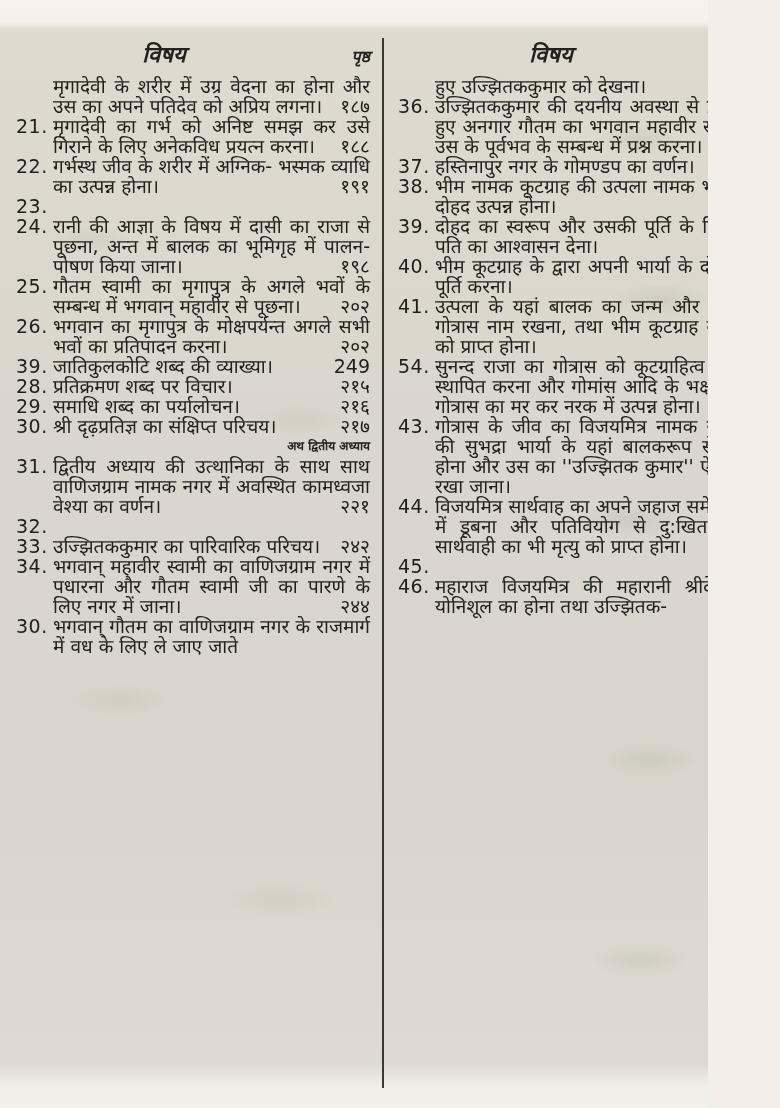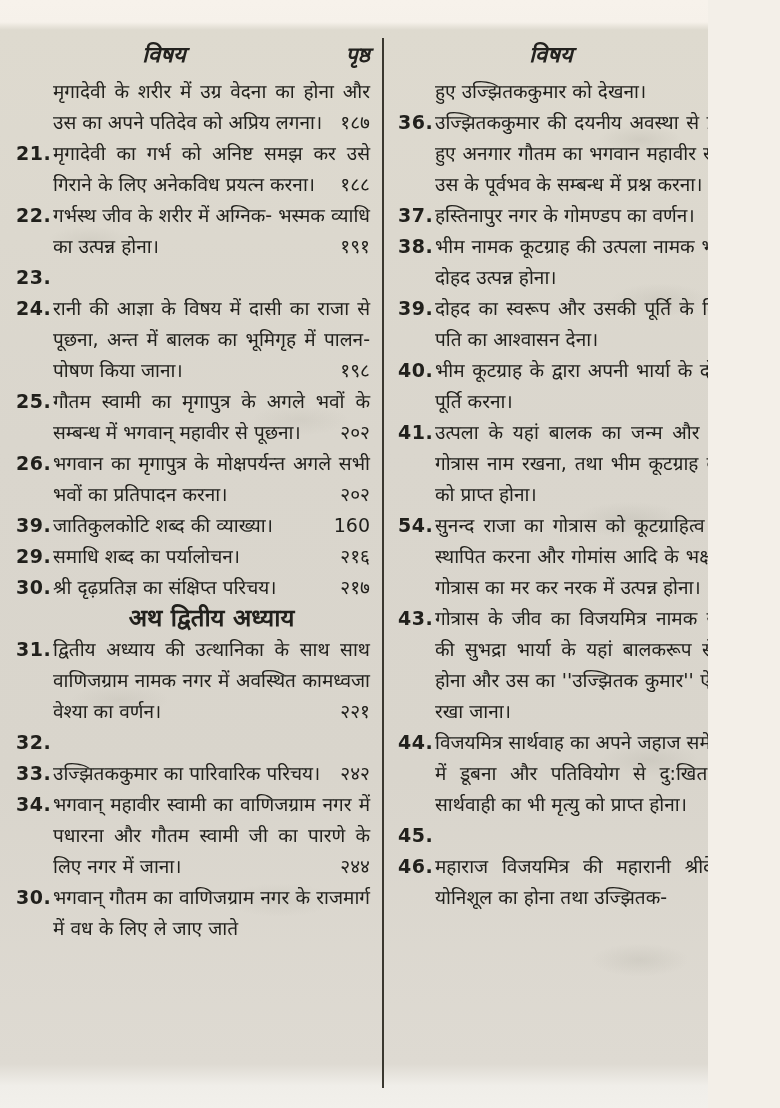--- a/index.html
+++ b/index.html
@@ -59,46 +59,45 @@
   .col-header {
     display: flex;
     align-items: baseline;
     font-weight: bold;
     font-style: italic;
     font-size: 22px;
     color: #23221f;
     margin: 4px 0 8px 0;
   }
   .col-header .subject { flex: 1; text-align: center; }
-  .col-header .pgh { flex: 0 0 58px; text-align: right; font-size: 21px; }
+  .col-header .pgh { flex: 0 0 58px; text-align: right; font-size: 16px; }
   .entries { }
   .entry {
     display: flex;
     font-size: 19px;
-    line-height: 31px;
+    line-height: 20px;
     color: #21201c;
   }
   .entry .num {
     flex: 0 0 37px;
     letter-spacing: .5px;
-    font-weight: bold;
   }
   .entry .txt {
     flex: 1;
     text-align: justify;
   }
   .entry .pg {
     float: right;
     padding-left: 8px;
     white-space: nowrap;
   }
   .entry.heading .txt {
     font-weight: bold;
-    text-align: center;
-    font-size: 24px;
+    text-align: right;
+    font-size: 12px;
   }
 </style>
 </head>
 <body>
 
 <div class="scan-page">
   <div class="mottle"></div>
 
   <div class="columns">
 
@@ -150,21 +149,28 @@
     <span class="num">26.</span>
     <div class="txt">
       <span class="title-text">भगवान का मृगापुत्र के मोक्षपर्यन्त अगले सभी भवों का प्रतिपादन करना।</span>
       <span class="pg">२०२</span>
     </div>
   </div>
           <div class="entry">
     <span class="num">39.</span>
     <div class="txt">
       <span class="title-text">जातिकुलकोटि शब्द की व्याख्या।</span>
-      <span class="pg">160</span>
+      <span class="pg">249</span>
+    </div>
+  </div>
+          <div class="entry">
+    <span class="num">28.</span>
+    <div class="txt">
+      <span class="title-text">प्रतिक्रमण शब्द पर विचार।</span>
+      <span class="pg">२१५</span>
     </div>
   </div>
           <div class="entry">
     <span class="num">29.</span>
     <div class="txt">
       <span class="title-text">समाधि शब्द का पर्यालोचन।</span>
       <span class="pg">२१६</span>
     </div>
   </div>
           <div class="entry">

